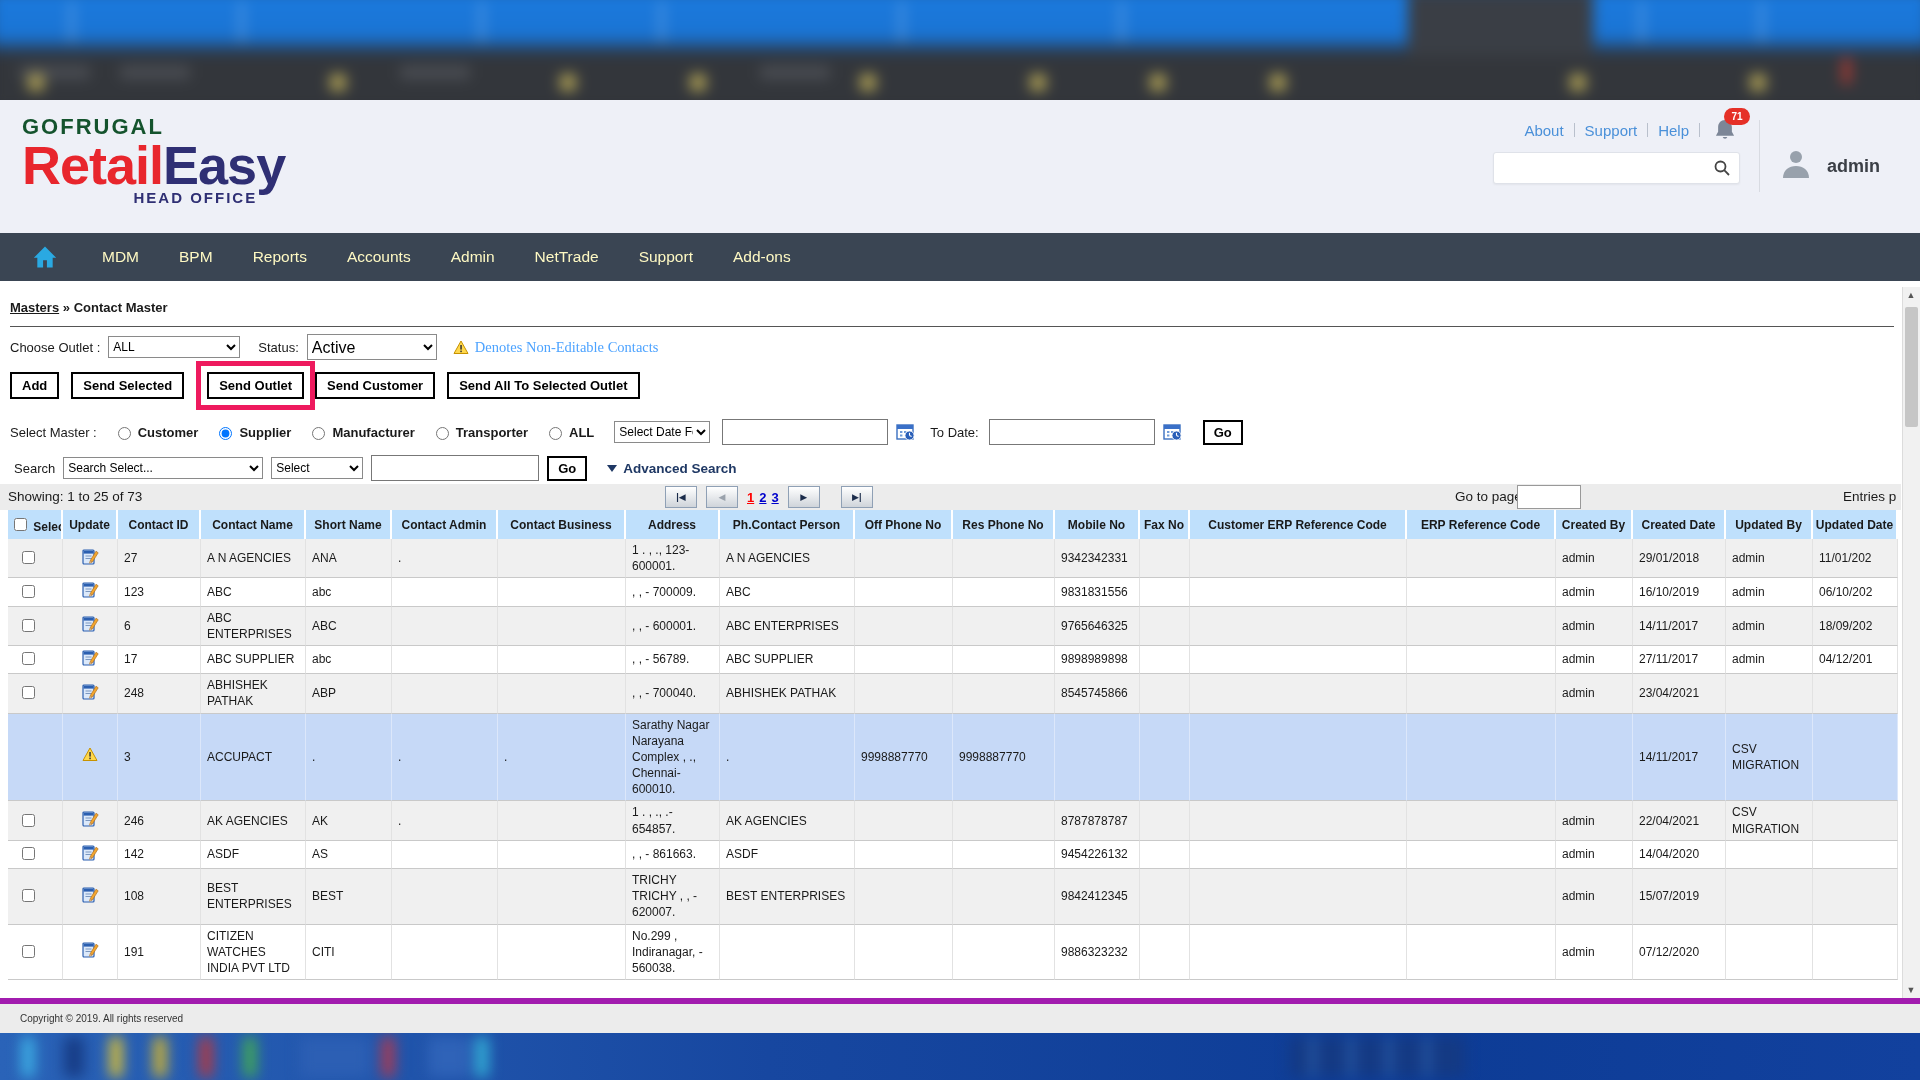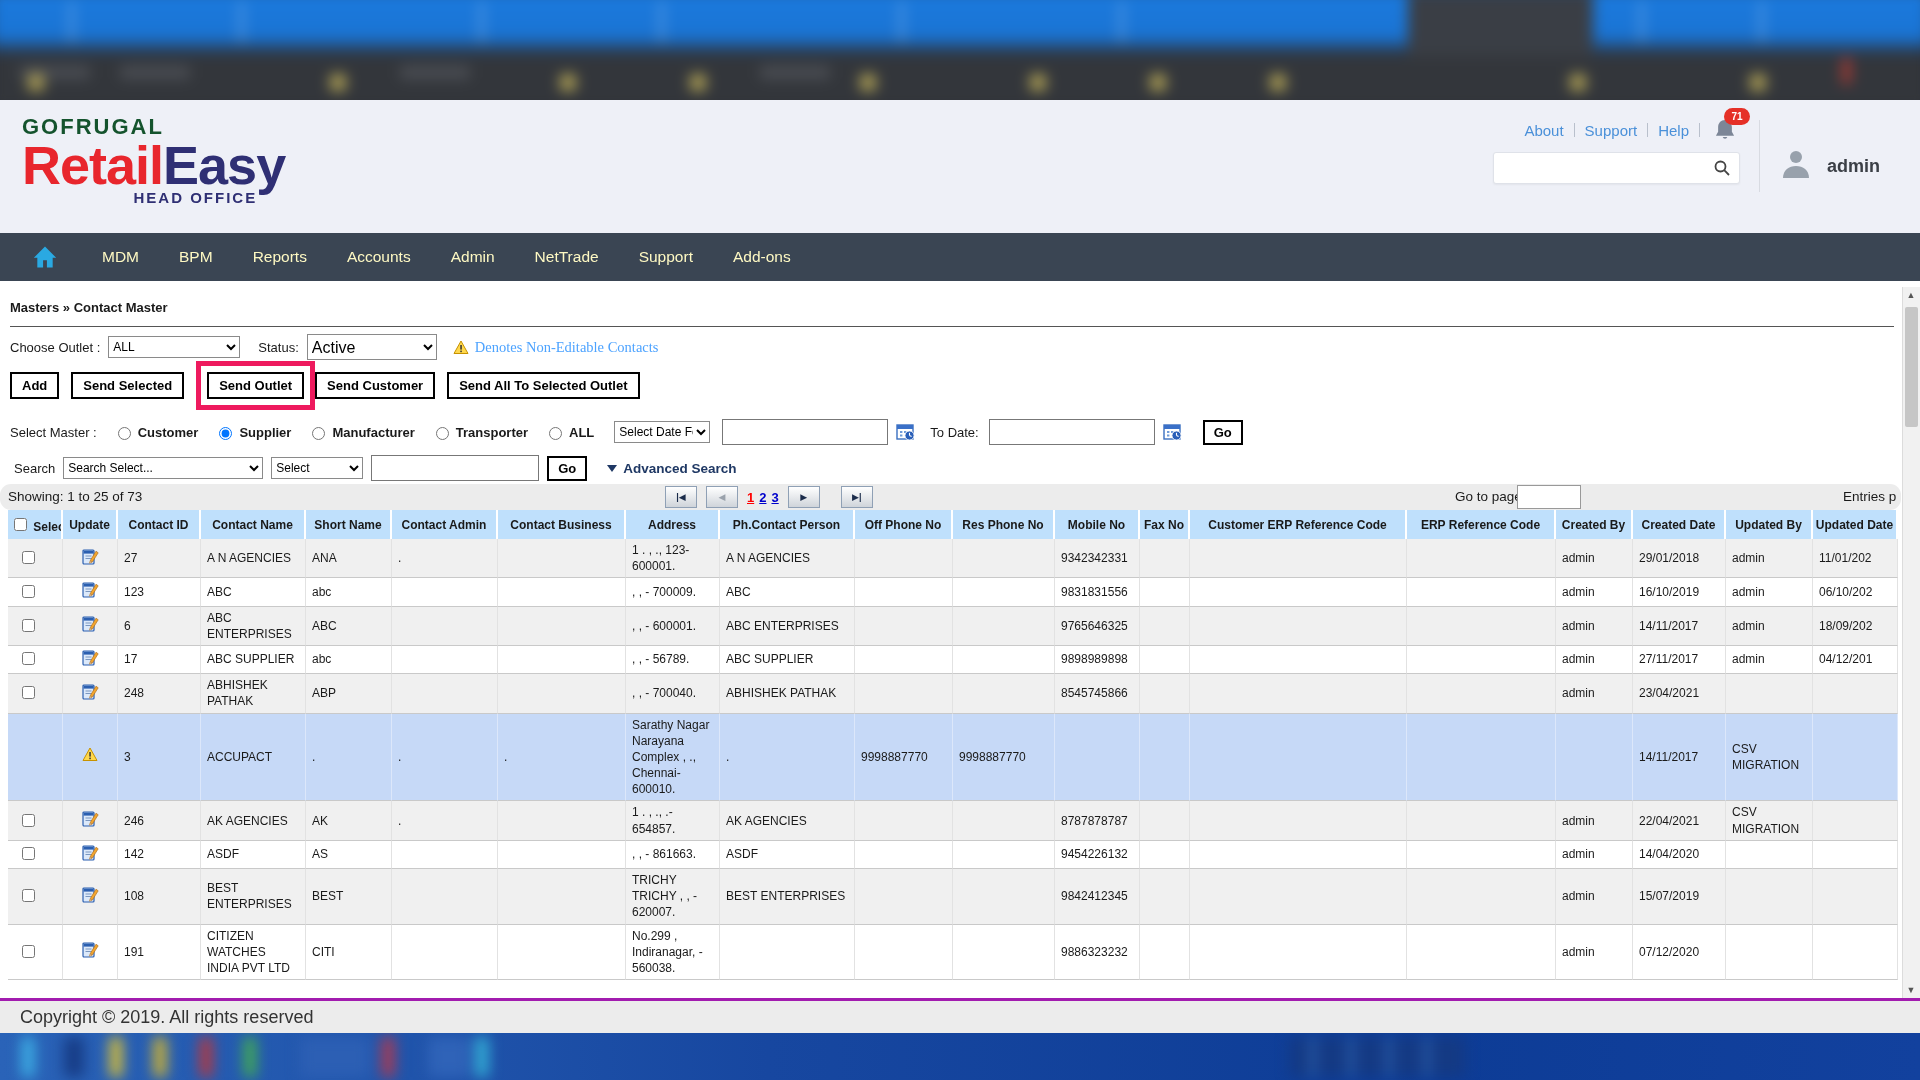--- a/index.html
+++ b/index.html
@@ -35,41 +35,41 @@
   .hdr-divider{position:absolute;right:160px;top:20px;width:1px;height:72px;background:#d8dbe2;}
   .userwrap{position:absolute;right:40px;top:48px;display:flex;align-items:center;gap:14px;}
   .username{font-size:18px;font-weight:bold;color:#3b3f46;}
   
   .navbar{position:absolute;left:0;top:233px;width:1920px;height:48px;background:#3a4553;display:flex;align-items:center;}
   .nav-home{margin-left:32px;width:30px;display:flex;align-items:center;cursor:pointer;}
   .nav-item{color:#fef9c3;font-size:15.5px;margin-left:40px;cursor:pointer;}
   
   .content{position:absolute;left:0;top:281px;width:1920px;height:717px;background:#fff;}
   .crumb{position:absolute;left:10px;top:19px;font-size:13px;font-weight:bold;}
-  .crumb .parent{cursor:pointer;}
+  .crumb .parent{text-decoration:underline;cursor:pointer;}
   .crumb-rule{position:absolute;left:10px;top:45px;width:1884px;height:0;border-top:1px solid #555;}
   .row-filters{position:absolute;left:10px;top:53px;display:flex;align-items:center;}
   .lbl{font-weight:normal;font-size:13px;}
   select.sm{height:22px;font-size:12px;border:1px solid #8a8a8a;background:#fff;}
   select.lg{height:26px;font-size:16px;border:1px solid #8a8a8a;background:#fff;}
   .legend-text{font-family:"Liberation Serif","DejaVu Serif",serif;color:#4da3ff;font-size:14.5px;margin-left:6px;}
   .row-actions{position:absolute;left:10px;top:86px;display:flex;align-items:center;height:36px;}
   .btn{background:#fff;border:2px solid #000;font-weight:bold;font-size:13px;padding:4px 10px;margin-right:12px;cursor:pointer;
        font-family:"Liberation Sans",sans-serif;}
   .hlbox{border:5px solid #ee1a5e;padding:6px 6px;display:inline-flex;}
   .hlbox .btn{margin-right:0;}
   .row-master{position:absolute;left:10px;top:138px;display:flex;align-items:center;gap:6px;}
   .radio-opt{display:flex;align-items:center;gap:4px;margin-left:10px;font-weight:bold;font-size:13px;}
   .dateinput{width:160px;height:22px;border:1px solid #777;font-size:12px;}
   .gobtn{background:#fff;border:2px solid #000;font-weight:bold;font-size:13px;padding:3px 9px;cursor:pointer;}
   .row-search{position:absolute;left:14px;top:174px;display:flex;align-items:center;gap:8px;}
   .adv{display:flex;align-items:center;gap:6px;font-weight:bold;font-size:13.5px;color:#1f3864;margin-left:12px;cursor:pointer;}
   .caret-down{width:0;height:0;border-left:5px solid transparent;border-right:5px solid transparent;border-top:7px solid #1f3864;}
   
-  .pagbar{position:absolute;left:0;top:203px;width:1901px;height:26px;background:#ececec;border-radius:11px;}
+  .pagbar{position:absolute;left:0;top:203px;width:1901px;height:26px;background:#ececec;}
   .showing{position:absolute;left:8px;top:5px;font-size:13.5px;}
   .pager{position:absolute;left:665px;top:2px;display:flex;align-items:center;gap:9px;}
   .pbtn{width:30px;height:20px;font-size:9px;display:flex;align-items:center;justify-content:center;
         background:linear-gradient(180deg,#fff,#cfd4da);border:1px solid #8fa0b5;cursor:pointer;color:#1a2b4a;font-weight:bold;}
   .pbtn.disabled{color:#9aa2ac;}
   .pages{display:flex;gap:5px;font-size:13px;font-weight:bold;}
   .pg{color:#0000cc;text-decoration:underline;cursor:pointer;}
   .pg.cur{color:#ff0000;}
   .goto{position:absolute;left:1455px;top:5px;font-size:13.5px;}
   .goto-input{position:absolute;left:1517px;top:1px;width:58px;height:20px;border:1px solid #999;background:#fff;}
@@ -81,22 +81,22 @@
      border-right:2px solid #fff;}
   td{font-size:12px;padding:3px 6px;line-height:1.35;border-right:1px solid #e2e2e2;border-bottom:1px solid #c9c9c9;
      vertical-align:middle;overflow:hidden;word-wrap:break-word;}
   tr.g td{background:#f0f0f0;} tr.w td{background:#fff;} tr.hl td{background:#c6d9f7;border-right:1px solid #dce7fa;}
   td.c{text-align:left;} td.icon-cell{text-align:center;}
   
   .vscroll{position:absolute;left:1902px;top:287px;width:17px;height:711px;background:#f1f1f1;border-left:1px solid #dcdcdc;}
   .varrow{position:absolute;left:3px;width:10px;text-align:center;font-size:9px;color:#555;}
   .vthumb{position:absolute;left:2px;top:20px;width:13px;height:120px;background:#c6c6c6;border-radius:2px;}
   
-  .footer{position:absolute;left:0;top:998px;width:1920px;height:35px;background:#ececec;border-top:3px solid #a21caf;
-          display:flex;align-items:center;font-size:18px;color:#333;padding-left:20px;box-sizing:border-box;}
+  .footer{position:absolute;left:0;top:998px;width:1920px;height:35px;background:#ececec;border-top:6px solid #a21caf;
+          display:flex;align-items:center;font-size:10px;color:#333;padding-left:20px;box-sizing:border-box;}
   
   .taskbar{position:absolute;left:0;top:1033px;width:1920px;height:47px;background:linear-gradient(90deg,#2a63b8,#1747a0 40%,#0d3c96 75%,#12419e);overflow:hidden;}
   .tstreak{position:absolute;top:4px;height:40px;}
 </style>
 </head>
 <body>
 
 <div class="chrome">
   <div class="blurwrap">
     <div class="tabband"></div>

